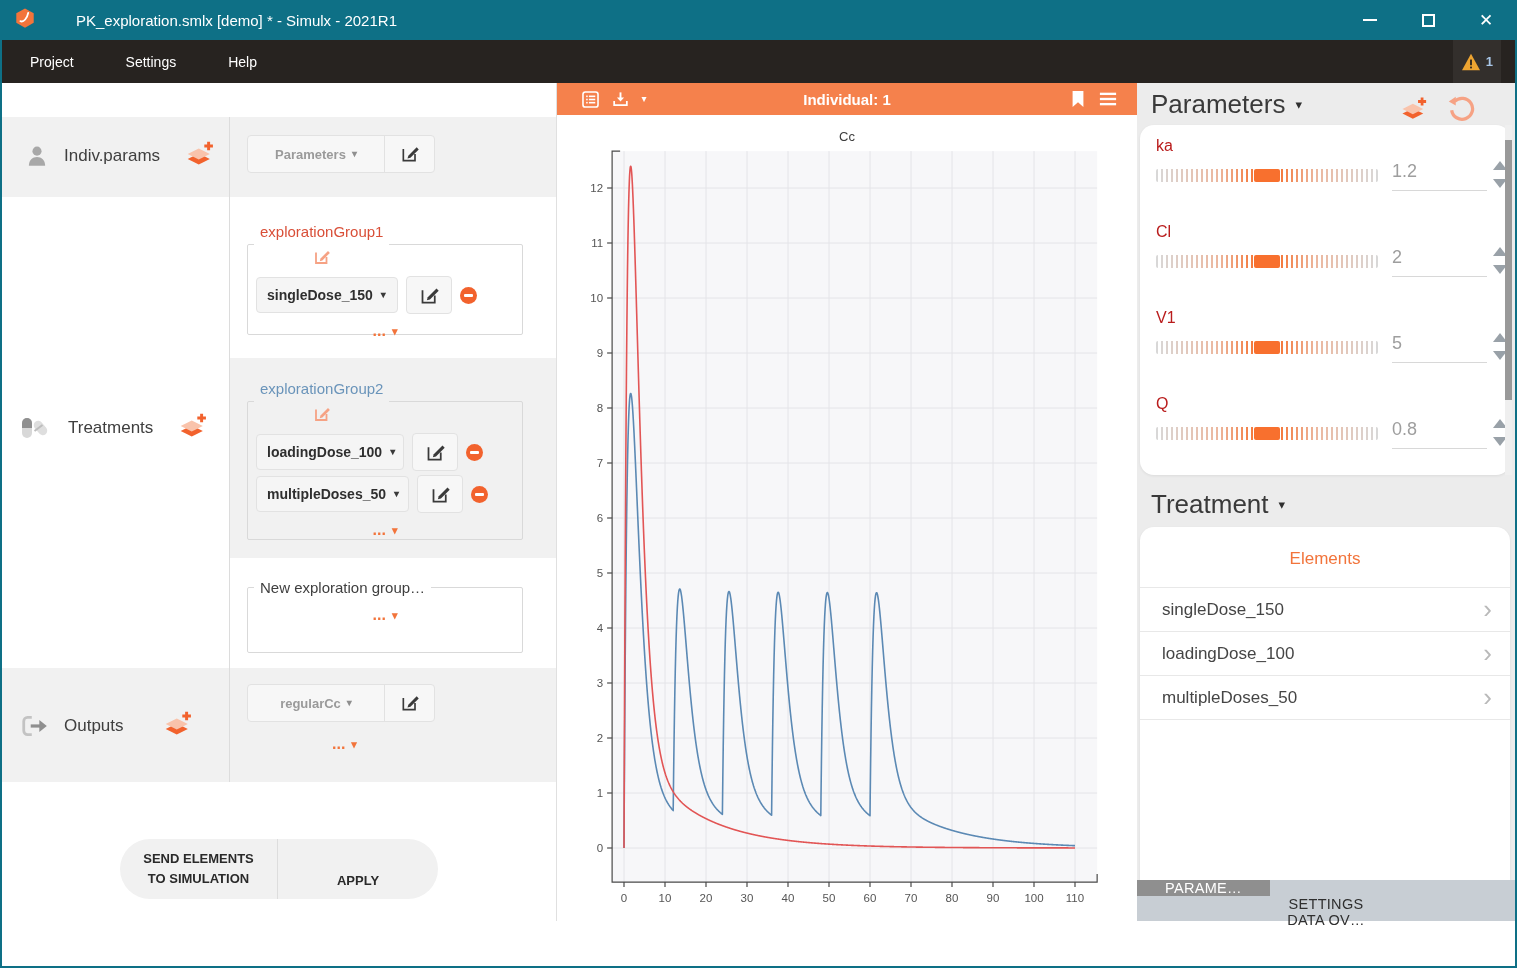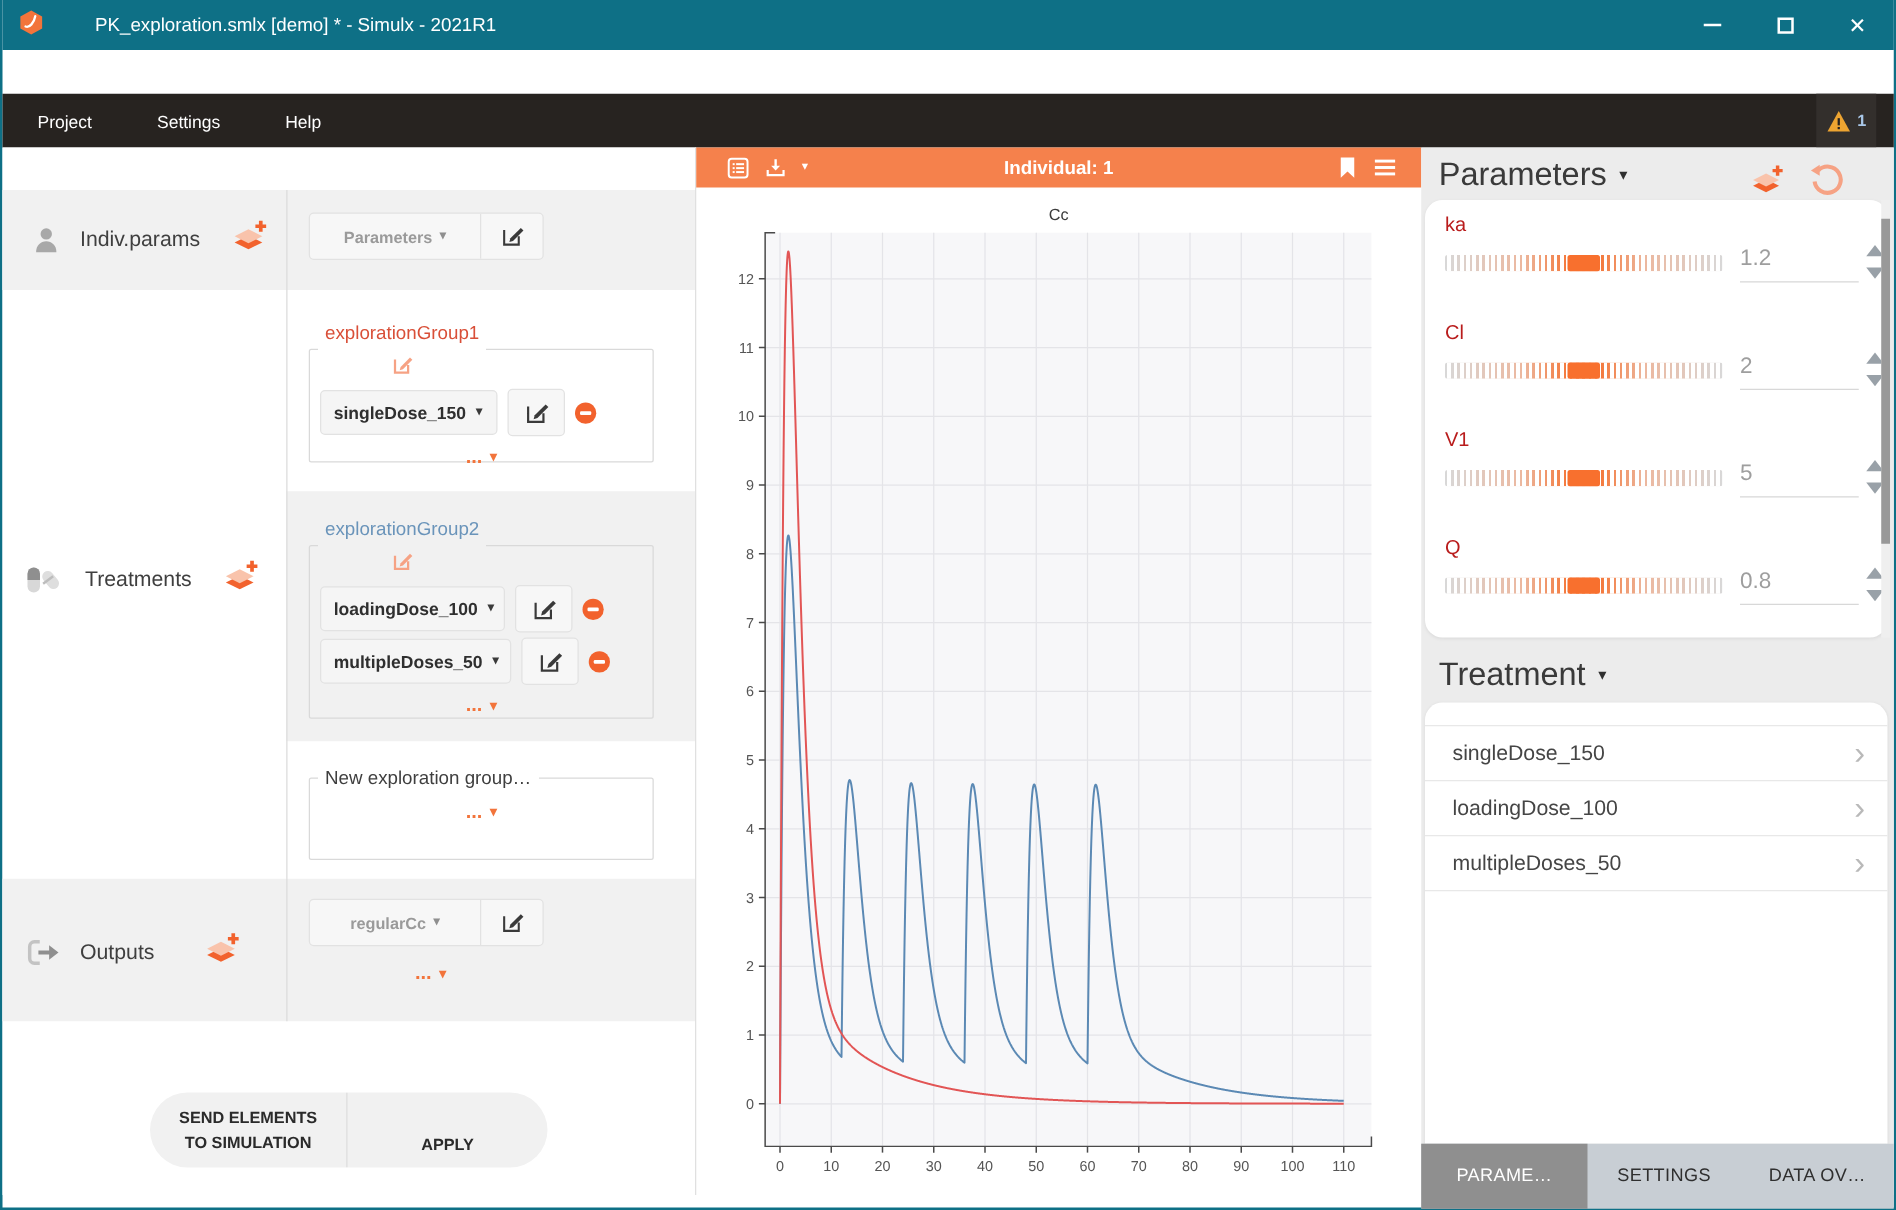--- a/index.html
+++ b/index.html
@@ -10,21 +10,21 @@
   .titlebar { height:40px; background:#0e7086; display:flex; align-items:center; color:#fff;gap:30px; }
   .logo { margin:0 10px 0 12px; }
   .title-text { font-size:15px; }
   .win-controls { margin-left:auto; display:flex; align-items:center; height:100%; }
   .win-btn { width:58px; height:100%; display:flex; align-items:center; justify-content:center; cursor:pointer; }
   .min-glyph { width:14px; height:2px; background:#fff; display:block; }
   .max-glyph { width:13px; height:13px; border:2px solid #fff; display:block; }
   .close-glyph { font-size:17px; color:#fff; }
 
   
-  .menubar { height:43px; background:#272320; display:flex; align-items:center; color:#fff; font-size:14px; position:relative;margin-top:35px; }
+  .menubar { height:43px; background:#272320; display:flex; align-items:center; color:#fff; font-size:14px; position:relative; }
   .menu-item { padding:0 26px; cursor:pointer; height:100%; display:flex; align-items:center; }
   .menu-item:first-child { padding-left:28px; }
   .warn-badge { position:absolute; right:14px; top:0; height:100%; display:flex; align-items:center; gap:5px; padding:0 8px; background:#332f2c; cursor:pointer; }
   .warn-count { color:#a9c7e8; font-size:13px; font-weight:bold; }
 
   
   .tabbar { height:45px; background:#5a5450; display:flex; align-items:stretch; position:relative; }
   .home-btn { width:58px; display:flex; align-items:center; justify-content:center; cursor:pointer; }
   .tab { padding:0 28px; display:flex; align-items:center; color:#fff; font-size:16px; cursor:pointer; }
   .tab.active { background:#f2743b; }
@@ -109,21 +109,21 @@
   .spin-down { width:0; height:0; border-left:7px solid transparent; border-right:7px solid transparent; border-top:9px solid #99a1a8; cursor:pointer; }
 
   .scroll-track { position:absolute; right:3px; top:42px; width:7px; height:350px; background:#efefef; }
   .scroll-thumb { position:absolute; right:3px; top:57px; width:7px; height:260px; background:#999; cursor:pointer; }
 
   .elements-hdr { text-align:center; padding-top:22px; font-size:17px; color:#f2743b; }
   .treat-list { margin-top:18px; border-top:1px solid #e8e8e8; }
   .treat-item { height:44px; display:flex; align-items:center; padding:0 18px 0 22px; border-bottom:1px solid #e8e8e8; font-size:17px; color:#454545; cursor:pointer; }
   .treat-item .chev { margin-left:auto; font-size:26px; color:#b9b9b9; line-height:0.8; }
 
-  .rp-tabs { position:absolute; left:0; right:0; top:797px; height:52px; background:#c8ced4; display:flex; }
+  .rp-tabs { position:absolute; left:0; right:0; top:797px; height:41px; background:#c8ced4; display:flex;flex-direction:column; }
   .rp-tab { display:flex; align-items:center; justify-content:center; font-size:14.5px; color:#2f2f2f; letter-spacing:0.3px; cursor:pointer; }
   .rp-tab.active { background:#8f8f8f; color:#fff; width:133px; }
   .rp-tab.plain { flex:1; }
 </style>
 </head>
 <body>
 
 <div class="app">
 
   <div class="titlebar">
@@ -531,20 +531,21 @@
       </div>
       <div class="scroll-track"></div>
       <div class="scroll-thumb"></div>
 
       <div class="rp-header rp-treat-header">
         <span>Treatment</span>
         <span class="caret">▾</span>
       </div>
 
       <div class="card card-treat">
+        <div class="elements-hdr">Elements</div>
         <div class="treat-list">
           <div class="treat-item">
             <span>singleDose_150</span>
             <span class="chev">›</span>
           </div>
           <div class="treat-item">
             <span>loadingDose_100</span>
             <span class="chev">›</span>
           </div>
           <div class="treat-item">

